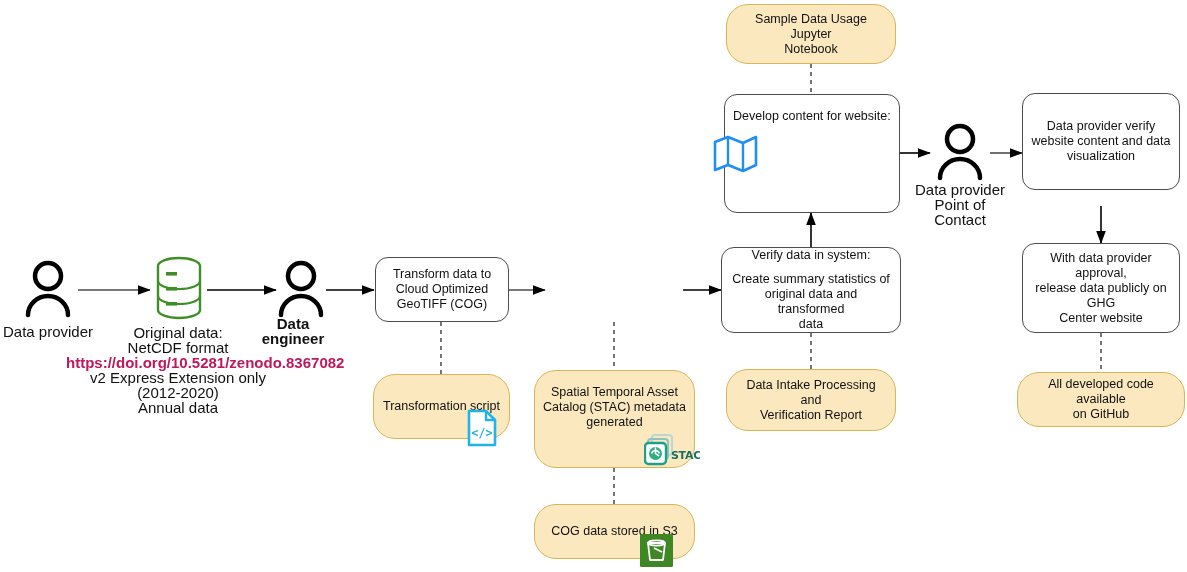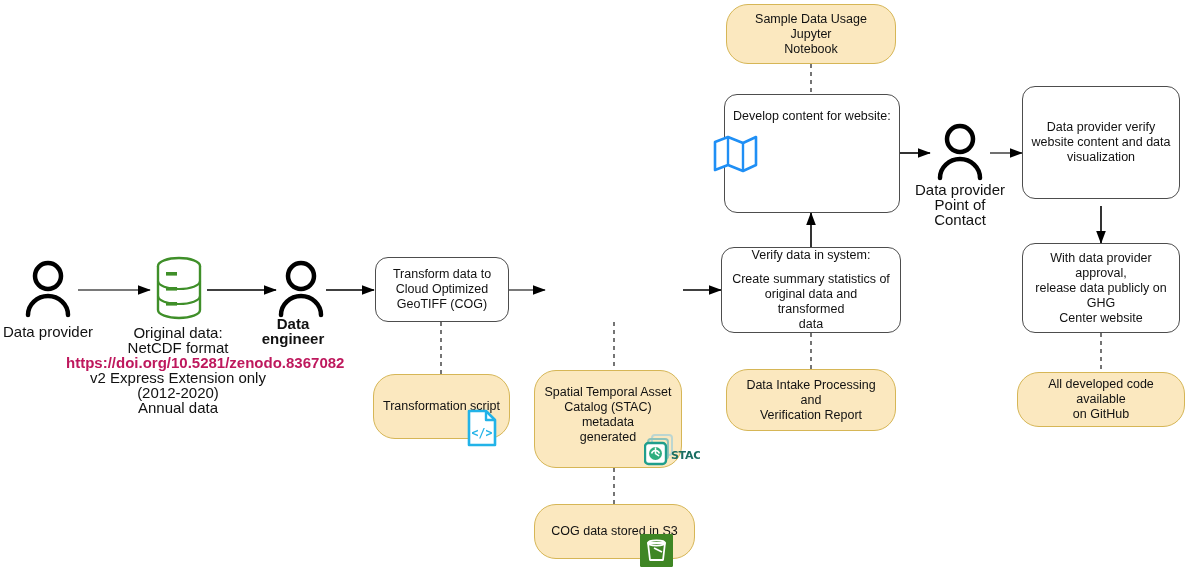--- a/index.html
+++ b/index.html
@@ -169,21 +169,21 @@
       <span>Transformation script</span>
     </div>
   </div>
   <svg class="icon-abs" style="left:466px; top:409px;" width="32" height="38" viewBox="0 0 32 38">
     <path d="M3 2 L20 2 L29 11 L29 36 L3 36 Z" fill="#ffffff" stroke="#22b3e8" stroke-width="2.6" stroke-linejoin="round"></path>
     <path d="M20 2 L20 11 L29 11" fill="none" stroke="#22b3e8" stroke-width="2.4" stroke-linejoin="round"></path>
     <text x="16" y="28" font-family="DejaVu Sans Mono, monospace" font-size="11.5" font-weight="bold" fill="#22b3e8" text-anchor="middle">&lt;/&gt;</text>
   </svg>
 
 
-  <div class="node note" style="left:534px; top:370px; width:148px; height:98px; align-items:flex-start; padding-top:14px;">
+  <div class="node note" style="left:534px; top:370px; width:161px; height:98px; align-items:flex-start; padding-top:14px;">
     <div class="inner-col">
       <span>Spatial Temporal Asset</span>
       <span>Catalog (STAC) metadata</span>
       <span>generated</span>
     </div>
   </div>
   <svg class="icon-abs" style="left:644px; top:434px;" width="56" height="32" viewBox="0 0 56 32">
     <rect x="8" y="1" width="20" height="20" rx="3" fill="none" stroke="#bcd6d1" stroke-width="2"></rect>
     <rect x="4" y="5" width="20" height="20" rx="3" fill="none" stroke="#8fc4bb" stroke-width="2"></rect>
     <rect x="1" y="9" width="21" height="21" rx="3.5" fill="#ffffff" stroke="#1f9e8c" stroke-width="2.4"></rect>
@@ -242,21 +242,21 @@
 
   <svg class="icon-abs" style="left:934px; top:121px;" width="52" height="62" viewBox="0 0 52 62">
     <circle cx="26" cy="18" r="13" fill="none" stroke="#000000" stroke-width="4.5"></circle>
     <path d="M6 57 A20 19 0 0 1 46 57" fill="none" stroke="#000000" stroke-width="4.5" stroke-linecap="round"></path>
   </svg>
   <div class="label" style="left:908px; top:182px; width:104px;">
     <div>Data provider</div>
     <div>Point of Contact</div>
   </div>
 
-  <div class="node proc" style="left:1022px; top:86px; width:158px; height:113px;">
+  <div class="node proc" style="left:1022px; top:93px; width:158px; height:97px;">
     <div class="inner-col">
       <span>Data provider verify</span>
       <span>website content and data</span>
       <span>visualization</span>
     </div>
   </div>
 
   <div class="node proc" style="left:1022px; top:243px; width:158px; height:90px;">
     <div class="inner-col">
       <span>With data provider approval,</span>

